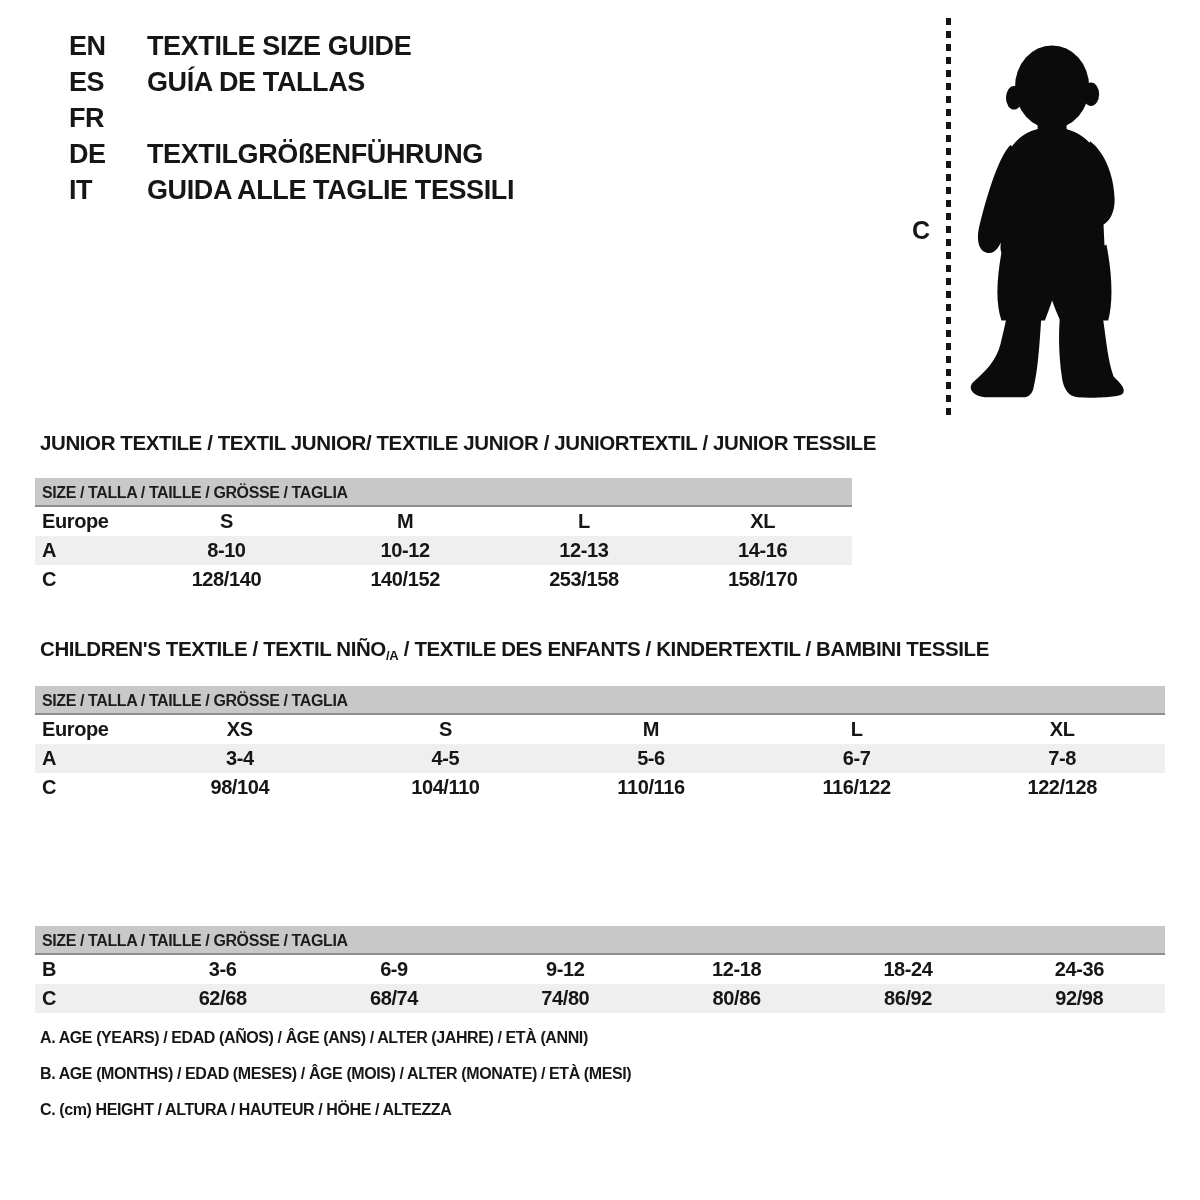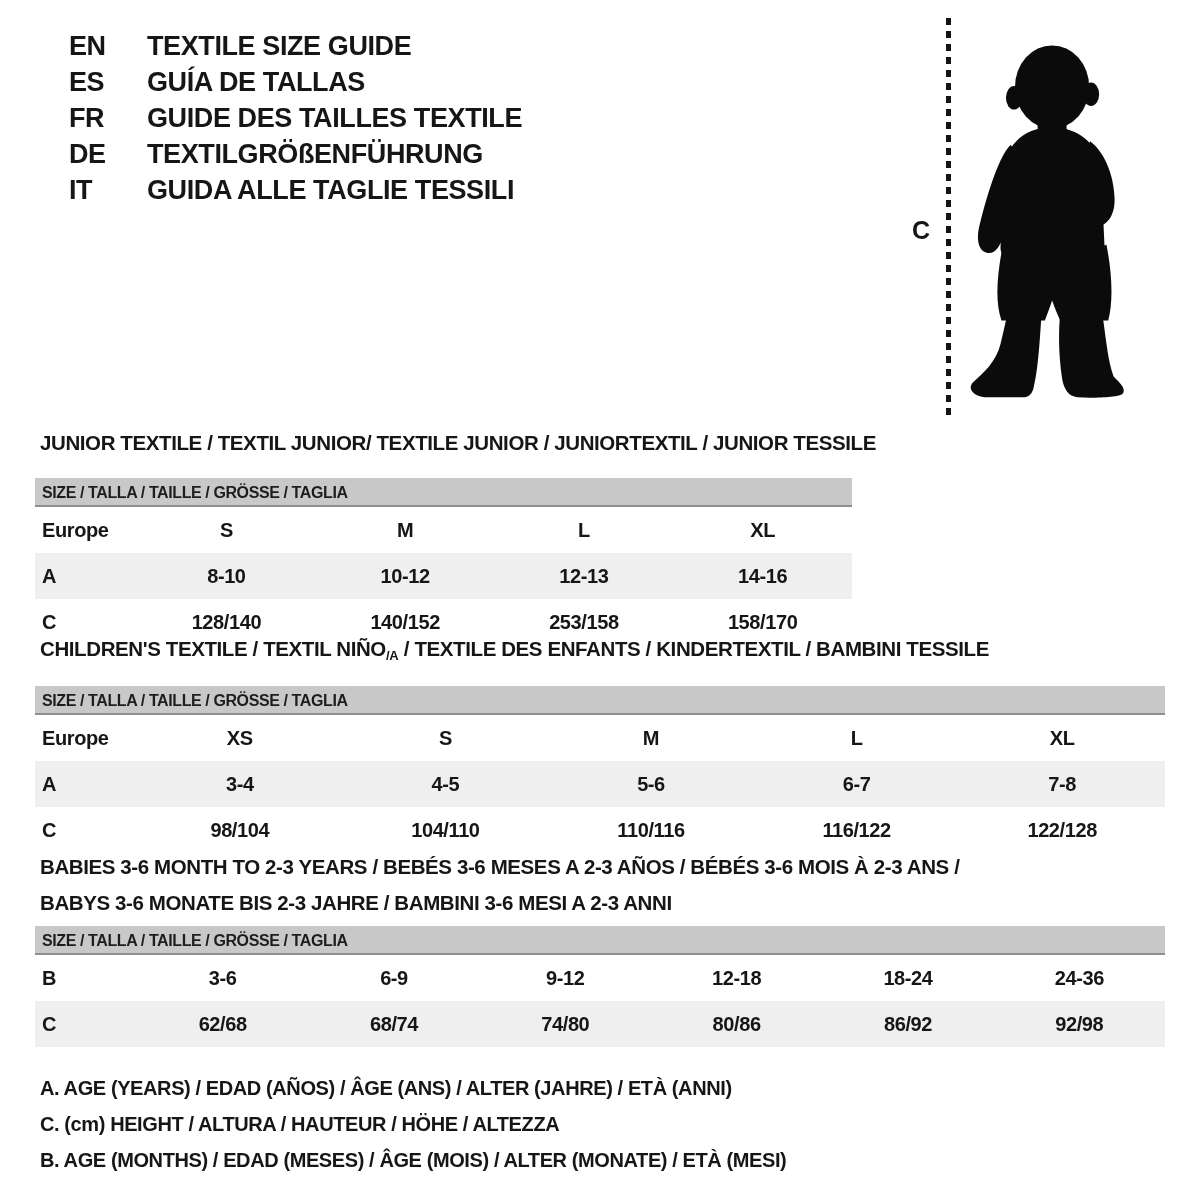--- a/index.html
+++ b/index.html
@@ -28,44 +28,43 @@
   
   .tbl{position:absolute;left:35px;}
   .tbl-junior{top:478px;width:817px;}
   .tbl-children{top:686px;width:1130px;}
   .tbl-babies{top:926px;width:1130px;}
   .size-bar{
     height:29px;background:#c8c8c8;border-bottom:2px solid #8f8f8f;
     font-size:16px;line-height:29px;padding-left:7px;color:#1d1d1d;box-sizing:border-box;
   }
   .size-bar{box-sizing:content-box;height:27px;}
-  .tr{display:flex;align-items:center;height:46px;font-size:20px;}
+  .tr{display:flex;align-items:center;height:29px;font-size:20px;}
   .tr .td{flex:1;text-align:center;}
   .tr .label{flex:0 0 95px;text-align:left;padding-left:7px;}
   .stripe{background:#efefef;}
   
-  .legend{position:absolute;left:40px;top:1070px;font-size:20px;line-height:36px;}
+  .legend{position:absolute;left:40px;top:1020px;font-size:16px;line-height:36px;}
 </style>
 </head>
 <body>
 
 <div class="page">
 
   <div class="lang-block">
     <div class="lang-row">
       <span class="lang-code">EN</span>
       <span class="lang-label">TEXTILE SIZE GUIDE</span>
     </div>
     <div class="lang-row">
       <span class="lang-code">ES</span>
       <span class="lang-label">GUÍA DE TALLAS</span>
     </div>
     <div class="lang-row">
       <span class="lang-code">FR</span>
-      <span class="lang-label">GUIDE DES TAILLES TEXTILE</span>
     </div>
     <div class="lang-row">
       <span class="lang-code">DE</span>
       <span class="lang-label">TEXTILGRÖßENFÜHRUNG</span>
     </div>
     <div class="lang-row">
       <span class="lang-code">IT</span>
       <span class="lang-label">GUIDA ALLE TAGLIE TESSILI</span>
     </div>
   </div>
@@ -137,24 +136,20 @@
     <div class="tr">
       <div class="td label">C</div>
       <div class="td">98/104</div>
       <div class="td">104/110</div>
       <div class="td">110/116</div>
       <div class="td">116/122</div>
       <div class="td">122/128</div>
     </div>
   </div>
 
-  <div class="sec-title title-babies">
-    <div>BABIES 3-6 MONTH TO 2-3 YEARS / BEBÉS 3-6 MESES A 2-3 AÑOS / BÉBÉS 3-6 MOIS À 2-3 ANS /</div>
-    <div>BABYS 3-6 MONATE BIS 2-3 JAHRE / BAMBINI 3-6 MESI A 2-3 ANNI</div>
-  </div>
   <div class="tbl tbl-babies">
     <div class="size-bar">SIZE / TALLA / TAILLE / GRÖSSE / TAGLIA</div>
     <div class="tr">
       <div class="td label">B</div>
       <div class="td">3-6</div>
       <div class="td">6-9</div>
       <div class="td">9-12</div>
       <div class="td">12-18</div>
       <div class="td">18-24</div>
       <div class="td">24-36</div>
@@ -165,17 +160,17 @@
       <div class="td">68/74</div>
       <div class="td">74/80</div>
       <div class="td">80/86</div>
       <div class="td">86/92</div>
       <div class="td">92/98</div>
     </div>
   </div>
 
   <div class="legend">
     <div>A. AGE (YEARS) / EDAD (AÑOS) / ÂGE (ANS) / ALTER (JAHRE) / ETÀ (ANNI)</div>
+    <div>B. AGE (MONTHS) / EDAD (MESES) / ÂGE (MOIS) / ALTER (MONATE) / ETÀ (MESI)</div>
     <div>C. (cm) HEIGHT / ALTURA / HAUTEUR / HÖHE / ALTEZZA</div>
-    <div>B. AGE (MONTHS) / EDAD (MESES) / ÂGE (MOIS) / ALTER (MONATE) / ETÀ (MESI)</div>
   </div>
 
 </div>
 
 </body></html>

